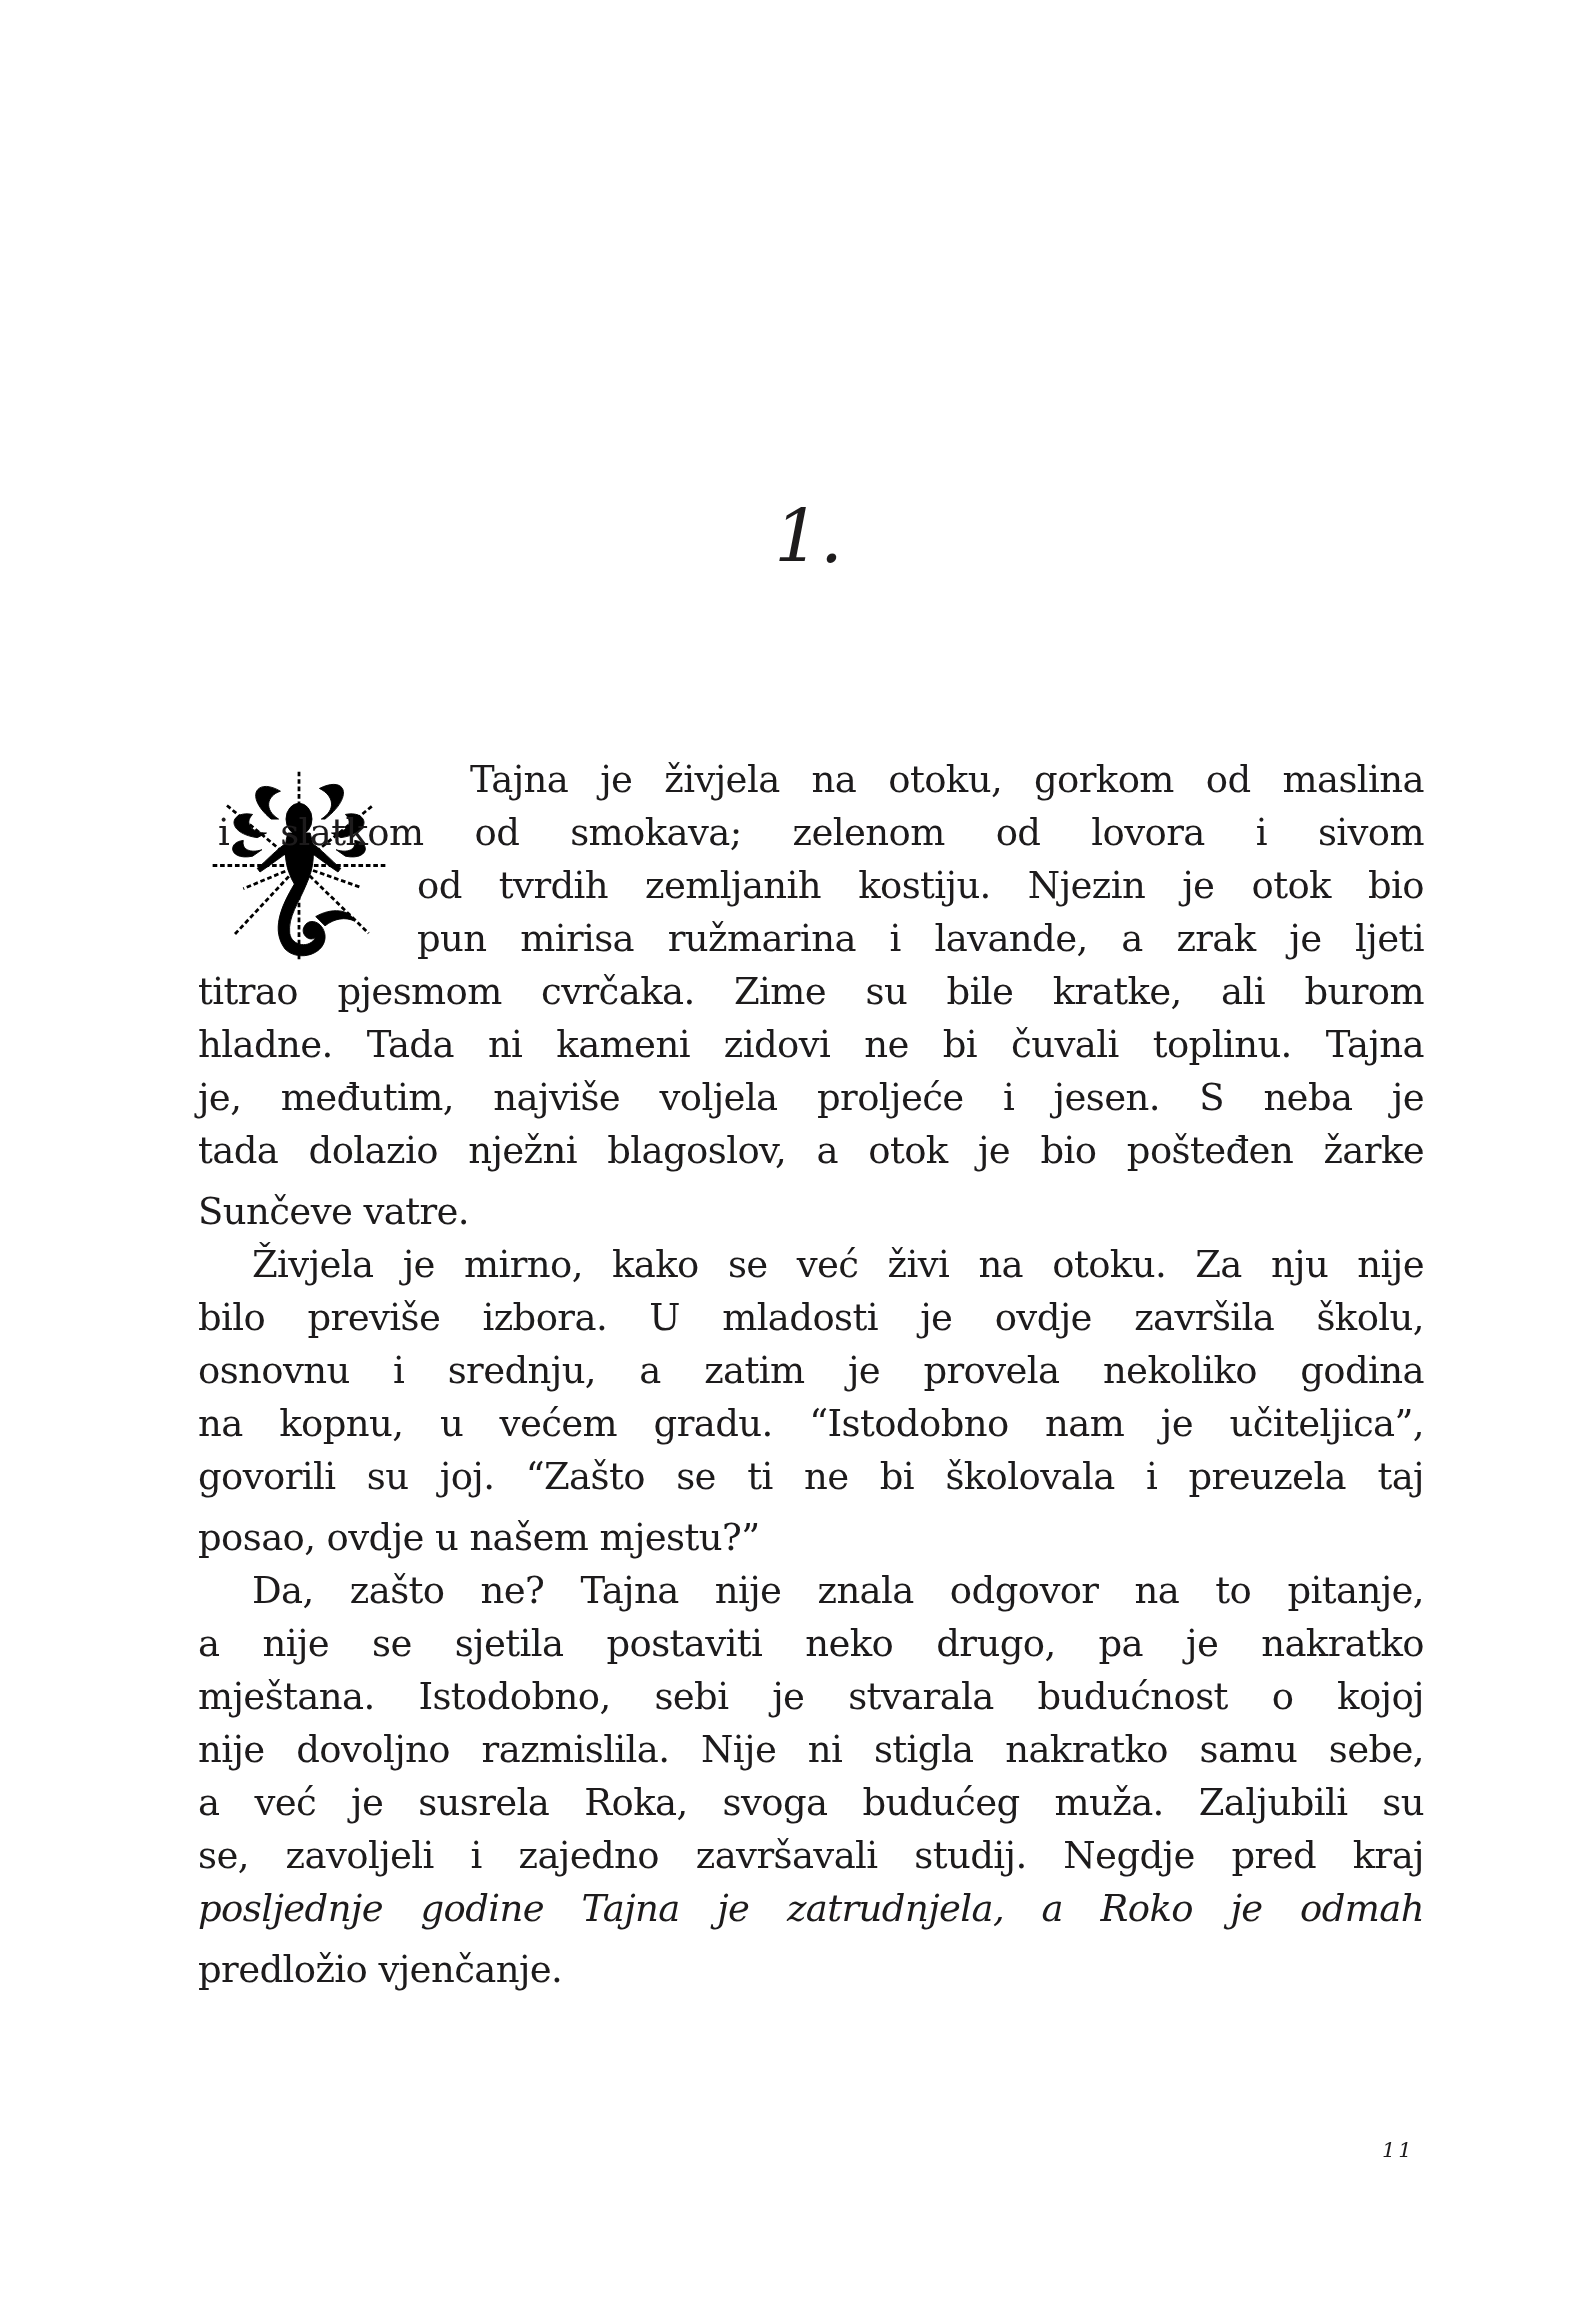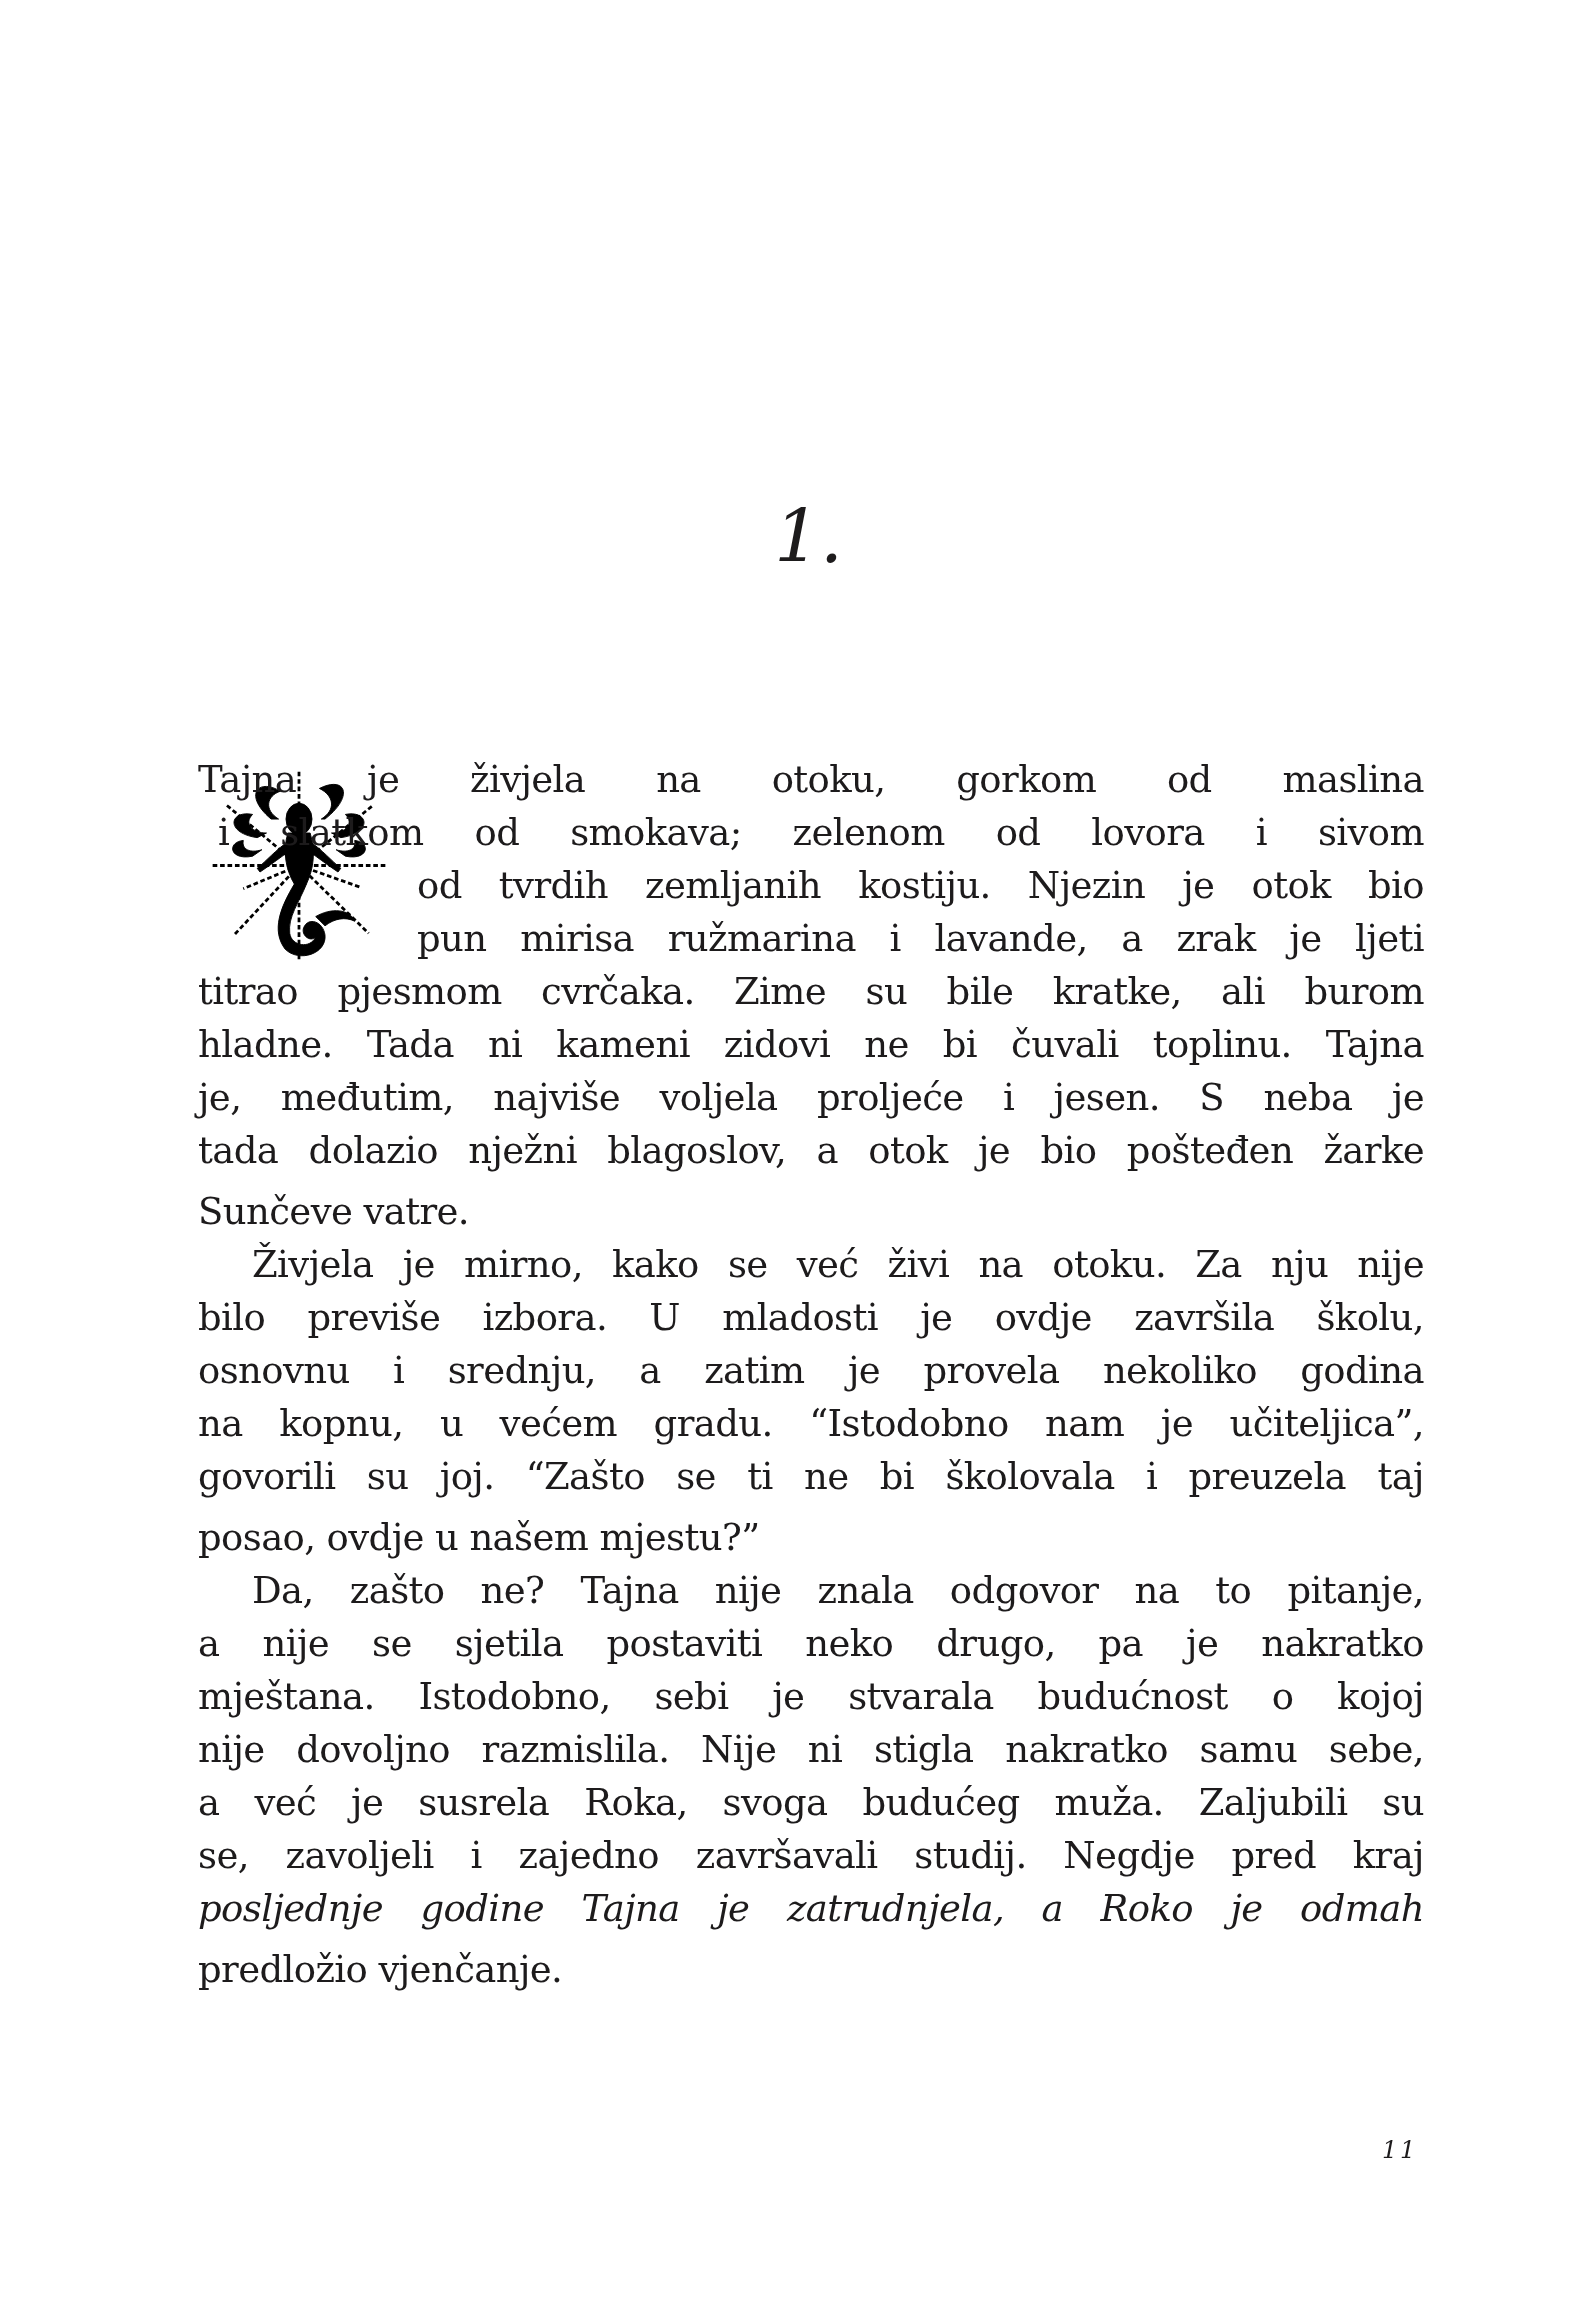--- a/index.html
+++ b/index.html
@@ -53,31 +53,32 @@
     overflow: visible;
   }
   .line.last {
     text-align-last: left;
     margin-top: 8px;
   }
   .line.wrap-ornament {
     margin-left: 219px;
   }
   .line.first-ornament {
+    margin-left: 272px;
   }
   .line.indent {
     padding-left: 54px;
   }
   .page-number {
     position: absolute;
     left: 1382px;
     top: 2132px;
     font-family: "DejaVu Serif", serif;
     font-style: italic;
-    font-size: 24px;
+    font-size: 21px;
     letter-spacing: 2.8px;
     line-height: 37px;
   }
 </style>
 </head>
 <body>
 
 <div>
 
   <div class="chapter-number">1.</div>

